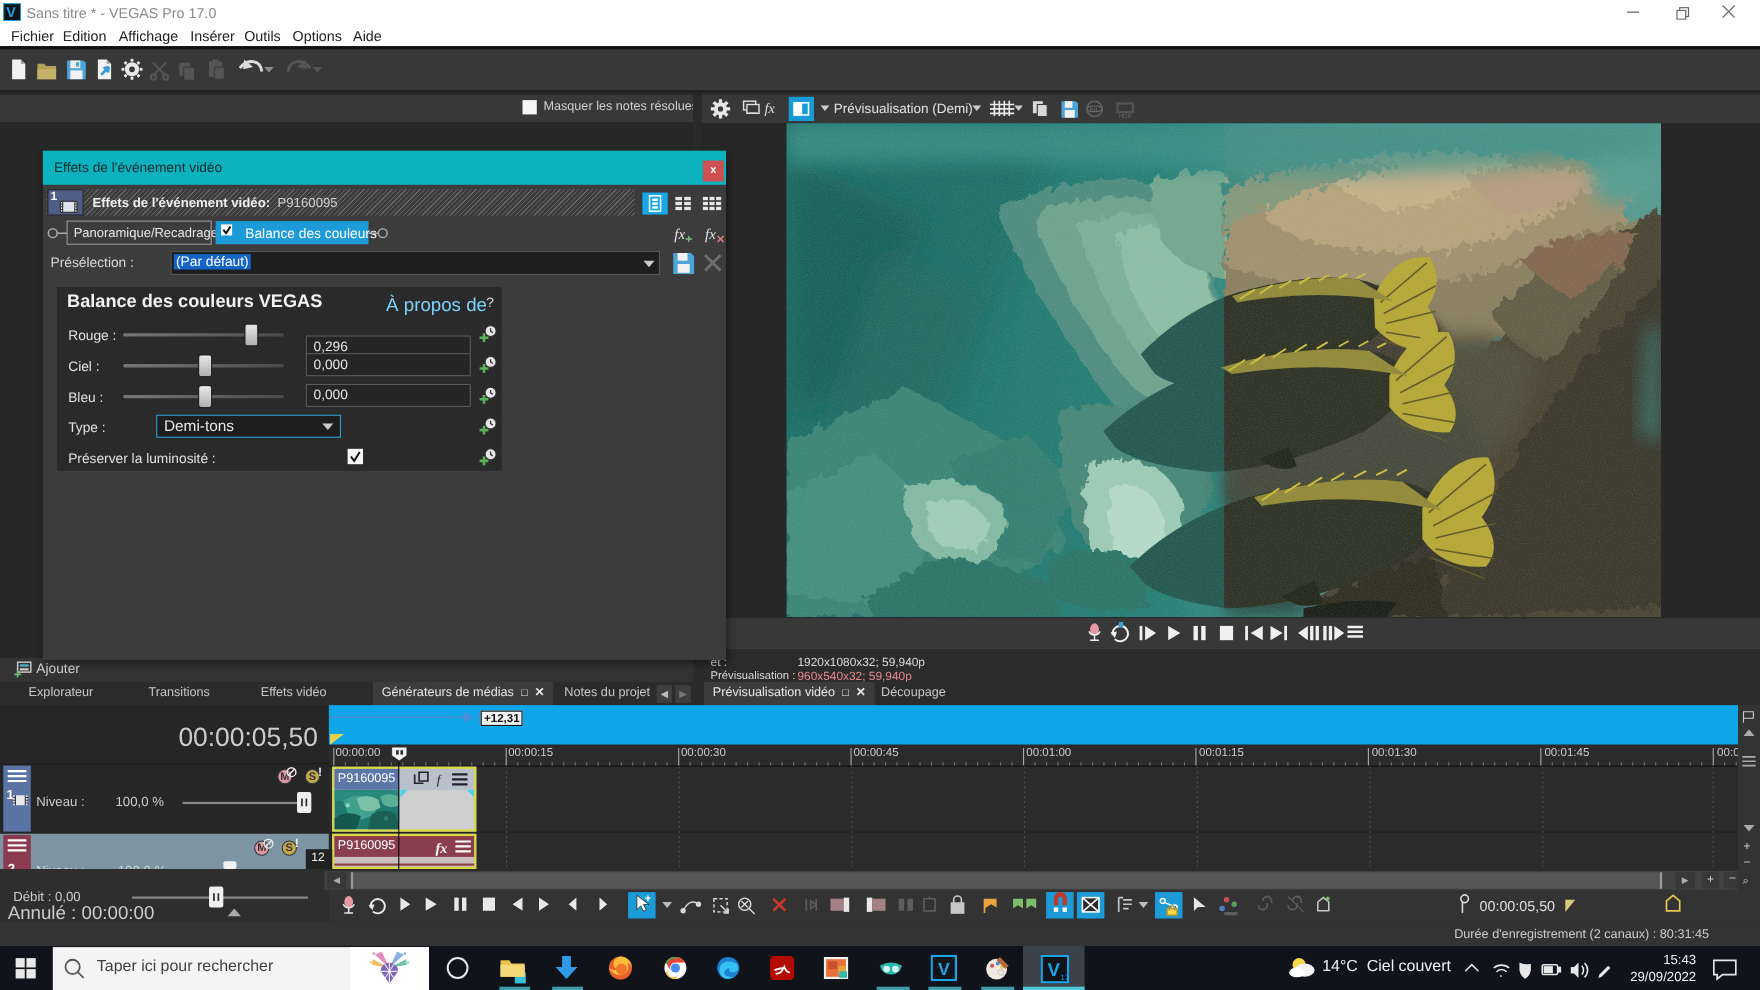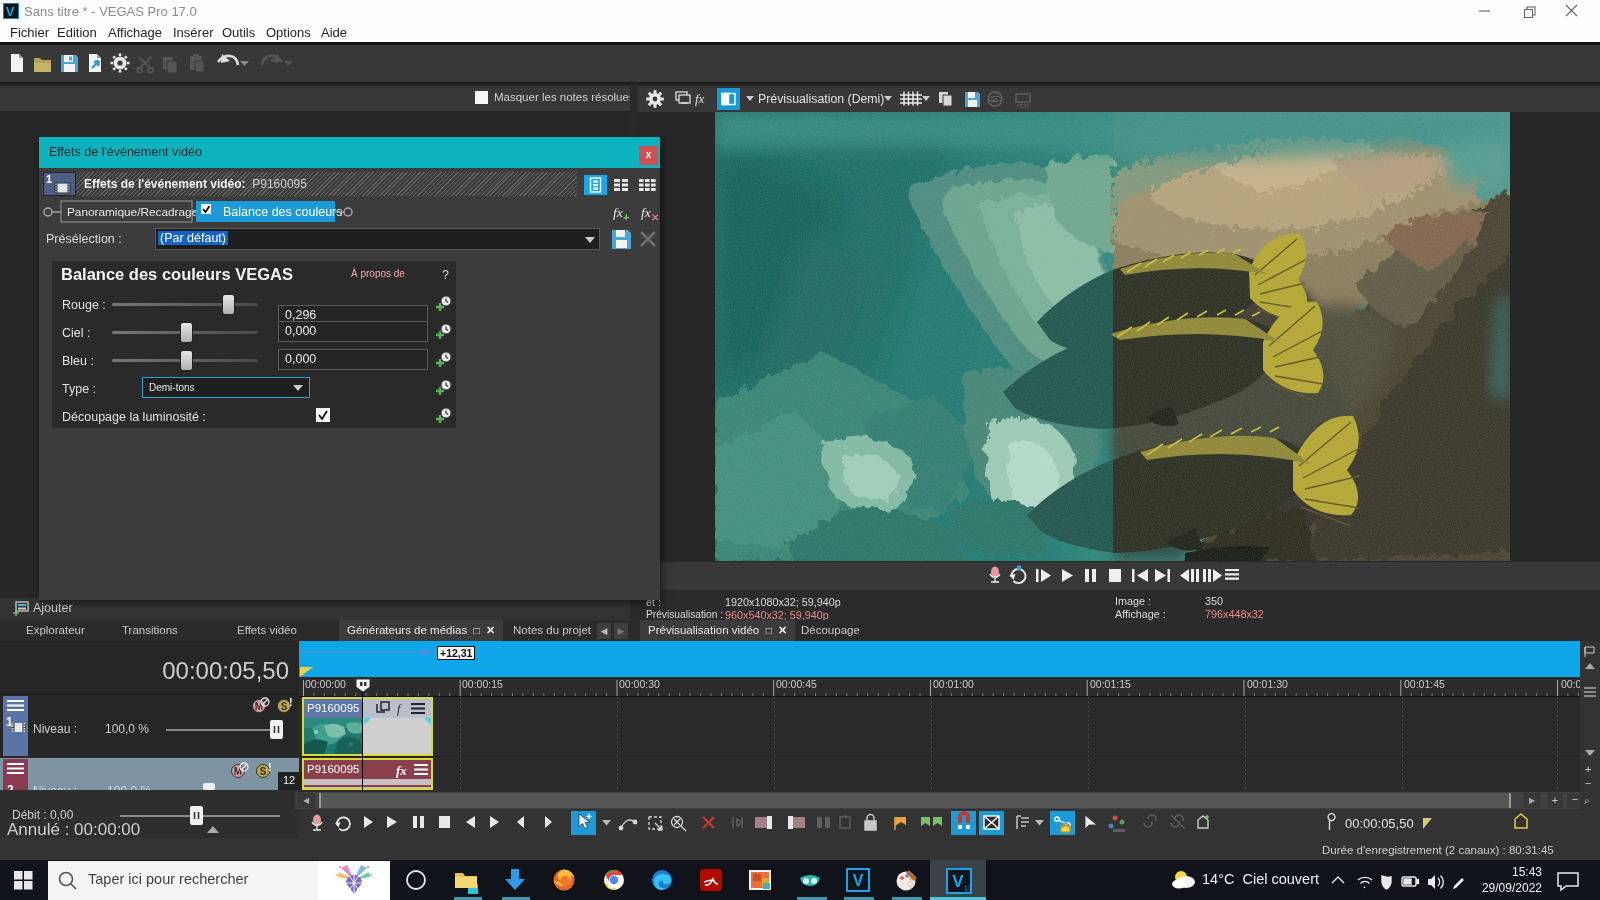--- a/index.html
+++ b/index.html
@@ -348,38 +348,32 @@
       <path d="M228 4 l9 6.5 -9 6.5 z"></path>
     <path d="M240 5 h14 M240 9.3 h14 M240 13.6 h14" stroke="#f0f0f0" stroke-width="2.2"></path>
   </svg>
   <div class="abs" id="previnfo"></div>
   <div class="abs" style="left:646px;top:595px;width:560px;height:26px;overflow:hidden;font-size:10.8px;color:#dadada">
     <span class="abs" style="left:0;top:1px">et :</span>
       <span class="abs" style="left:79px;top:1px">1920x1080x32; 59,940p</span>
     <span class="abs" style="left:0;top:14px;font-size:10.2px">Prévisualisation :</span>
       <span class="abs" style="left:79px;top:14px;color:#e98a8a">960x540x32; 59,940p</span>
   </div>
-  <div class="abs" style="left:1115px;top:595px;width:300px;height:26px;font-size:10.8px;color:#dadada">
-    <span class="abs" style="left:0;top:0">Image :</span>
-      <span class="abs" style="left:90px;top:0">350</span>
-    <span class="abs" style="left:0;top:13px">Affichage :</span>
-      <span class="abs" style="left:90px;top:13px;color:#e98a8a">796x448x32</span>
-  </div>
   
   <div class="abs" style="left:0;top:598px;width:630px;height:22px;background:#333"></div>
   <svg class="abs" style="left:12px;top:600px" width="20" height="17">
     <rect x="4" y="2" width="12" height="9" fill="none" stroke="#ccc" stroke-width="1.3"></rect>
     <rect x="6" y="4" width="8" height="2" fill="#4db8c8"></rect>
       <rect x="6" y="7.5" width="8" height="2" fill="#ccc"></rect>
     <path d="M1 10 v6 M-2 13 h6" stroke="#6abf69" stroke-width="1.6" transform="translate(3,0)"></path>
   </svg>
   <div class="abs" style="left:33px;top:601px;font-size:12.5px;color:#cfcfcf">Ajouter</div>
   <div class="abs tabbar" style="left:0;width:637px">
     <div class="tab" style="left:18px">Explorateur</div>
-    <div class="tab" style="left:114px">Transitions</div>
+    <div class="tab" style="left:127px">Transitions</div>
     <div class="tab" style="left:229px">Effets vidéo</div>
     <div class="tab" style="left:339px;background:#3c3c3c;color:#e8e8e8">Générateurs de médias&nbsp;&nbsp;<span style="font-size:10px">□</span>&nbsp;&nbsp;<b style="font-size:11px">✕</b></div>
     <div class="tab" style="left:505px">Notes du projet</div>
     <div class="abs" style="left:597px;top:3px;width:14px;height:16px;background:#3f3f3f;color:#bbb;font-size:9px;text-align:center;line-height:16px">◀</div>
     <div class="abs" style="left:614px;top:3px;width:14px;height:16px;background:#3f3f3f;color:#777;font-size:9px;text-align:center;line-height:16px">▶</div>
   </div>
   <div class="abs tabbar" style="left:638px;width:962px">
     <div class="tab" style="left:2px;background:#3c3c3c;color:#e8e8e8">Prévisualisation vidéo&nbsp;&nbsp;<span style="font-size:10px">□</span>&nbsp;&nbsp;<b style="font-size:11px">✕</b></div>
     <div class="tab" style="left:155px">Découpage</div>
   </div>
@@ -455,37 +449,37 @@
     </div>
     <svg class="abs" style="left:571px;top:90px" width="50" height="24">
       <path d="M2 3 h16 l3 3 v16 h-19 z" fill="#4da4d6"></path>
         <rect x="6" y="3" width="9" height="7" fill="#f2f2f2"></rect>
         <rect x="6" y="13" width="11" height="8" fill="#f2f2f2"></rect>
       <path d="M31 5 l14 14 M45 5 l-14 14" stroke="#6e6e6e" stroke-width="2.6"></path>
     </svg>
 
     <div class="abs" style="left:13px;top:124px;width:404px;height:167px;background:#2a2a2a"></div>
     <div class="abs" style="left:22px;top:128px;font-size:16.5px;font-weight:bold;color:#f2f2f2">Balance des couleurs VEGAS</div>
-    <div class="abs" style="left:312px;top:131px;font-size:10px;color:#fca5a5">À propos de</div>
+    <div class="abs" style="left:312px;top:131px;font-size:17px;color:#7dd3fc">À propos de</div>
     <div class="abs" style="left:403px;top:131px;font-size:12.5px;color:#d8d8d8">?</div>
     <div class="abs rowlab" style="top:161px">Rouge :</div>
     <div class="abs rowlab" style="top:189px">Ciel :</div>
     <div class="abs rowlab" style="top:217px">Bleu :</div>
     <div class="abs rowlab" style="top:245px">Type :</div>
-    <div class="abs rowlab" style="top:273px">Découpage la luminosité :</div>
+    <div class="abs rowlab" style="top:273px">Préserver la luminosité :</div>
     <div class="abs sldline" style="top:166px"></div>
     <div class="abs sldline" style="top:194px"></div>
     <div class="abs sldline" style="top:222px"></div>
     <div class="abs sldthumb" style="left:183px;top:157px"></div>
     <div class="abs sldthumb" style="left:141px;top:185px"></div>
     <div class="abs sldthumb" style="left:141px;top:213px"></div>
     <div class="abs valbox" style="top:168px">0,296</div>
     <div class="abs valbox" style="top:184px">0,000</div>
     <div class="abs valbox" style="top:212px">0,000</div>
-    <div class="abs" style="left:103px;top:240px;width:168px;height:21px;background:#1e1e1e;border:1px solid #2e9fd4;color:#e8e8e8;font-size:10px;line-height:19px;padding-left:6px">Demi-tons
+    <div class="abs" style="left:103px;top:240px;width:168px;height:21px;background:#1e1e1e;border:1px solid #2e9fd4;color:#e8e8e8;font-size:14px;line-height:19px;padding-left:6px">Demi-tons
       <svg class="abs" style="right:5px;top:6px" width="12" height="8">
           <path d="M1 1 l5 6 5 -6 z" fill="#ccc"></path>
         </svg></div>
     <div class="abs" style="left:277px;top:271px;width:14px;height:14px;background:#f5f5f5">
       <svg width="14" height="14">
           <path d="M3 7 l3 4 5 -8" stroke="#111" stroke-width="1.8" fill="none"></path>
         </svg></div>
     <svg class="abs kfbtn" style="top:158px">
         <use href="#kfico"></use>
       </svg>

